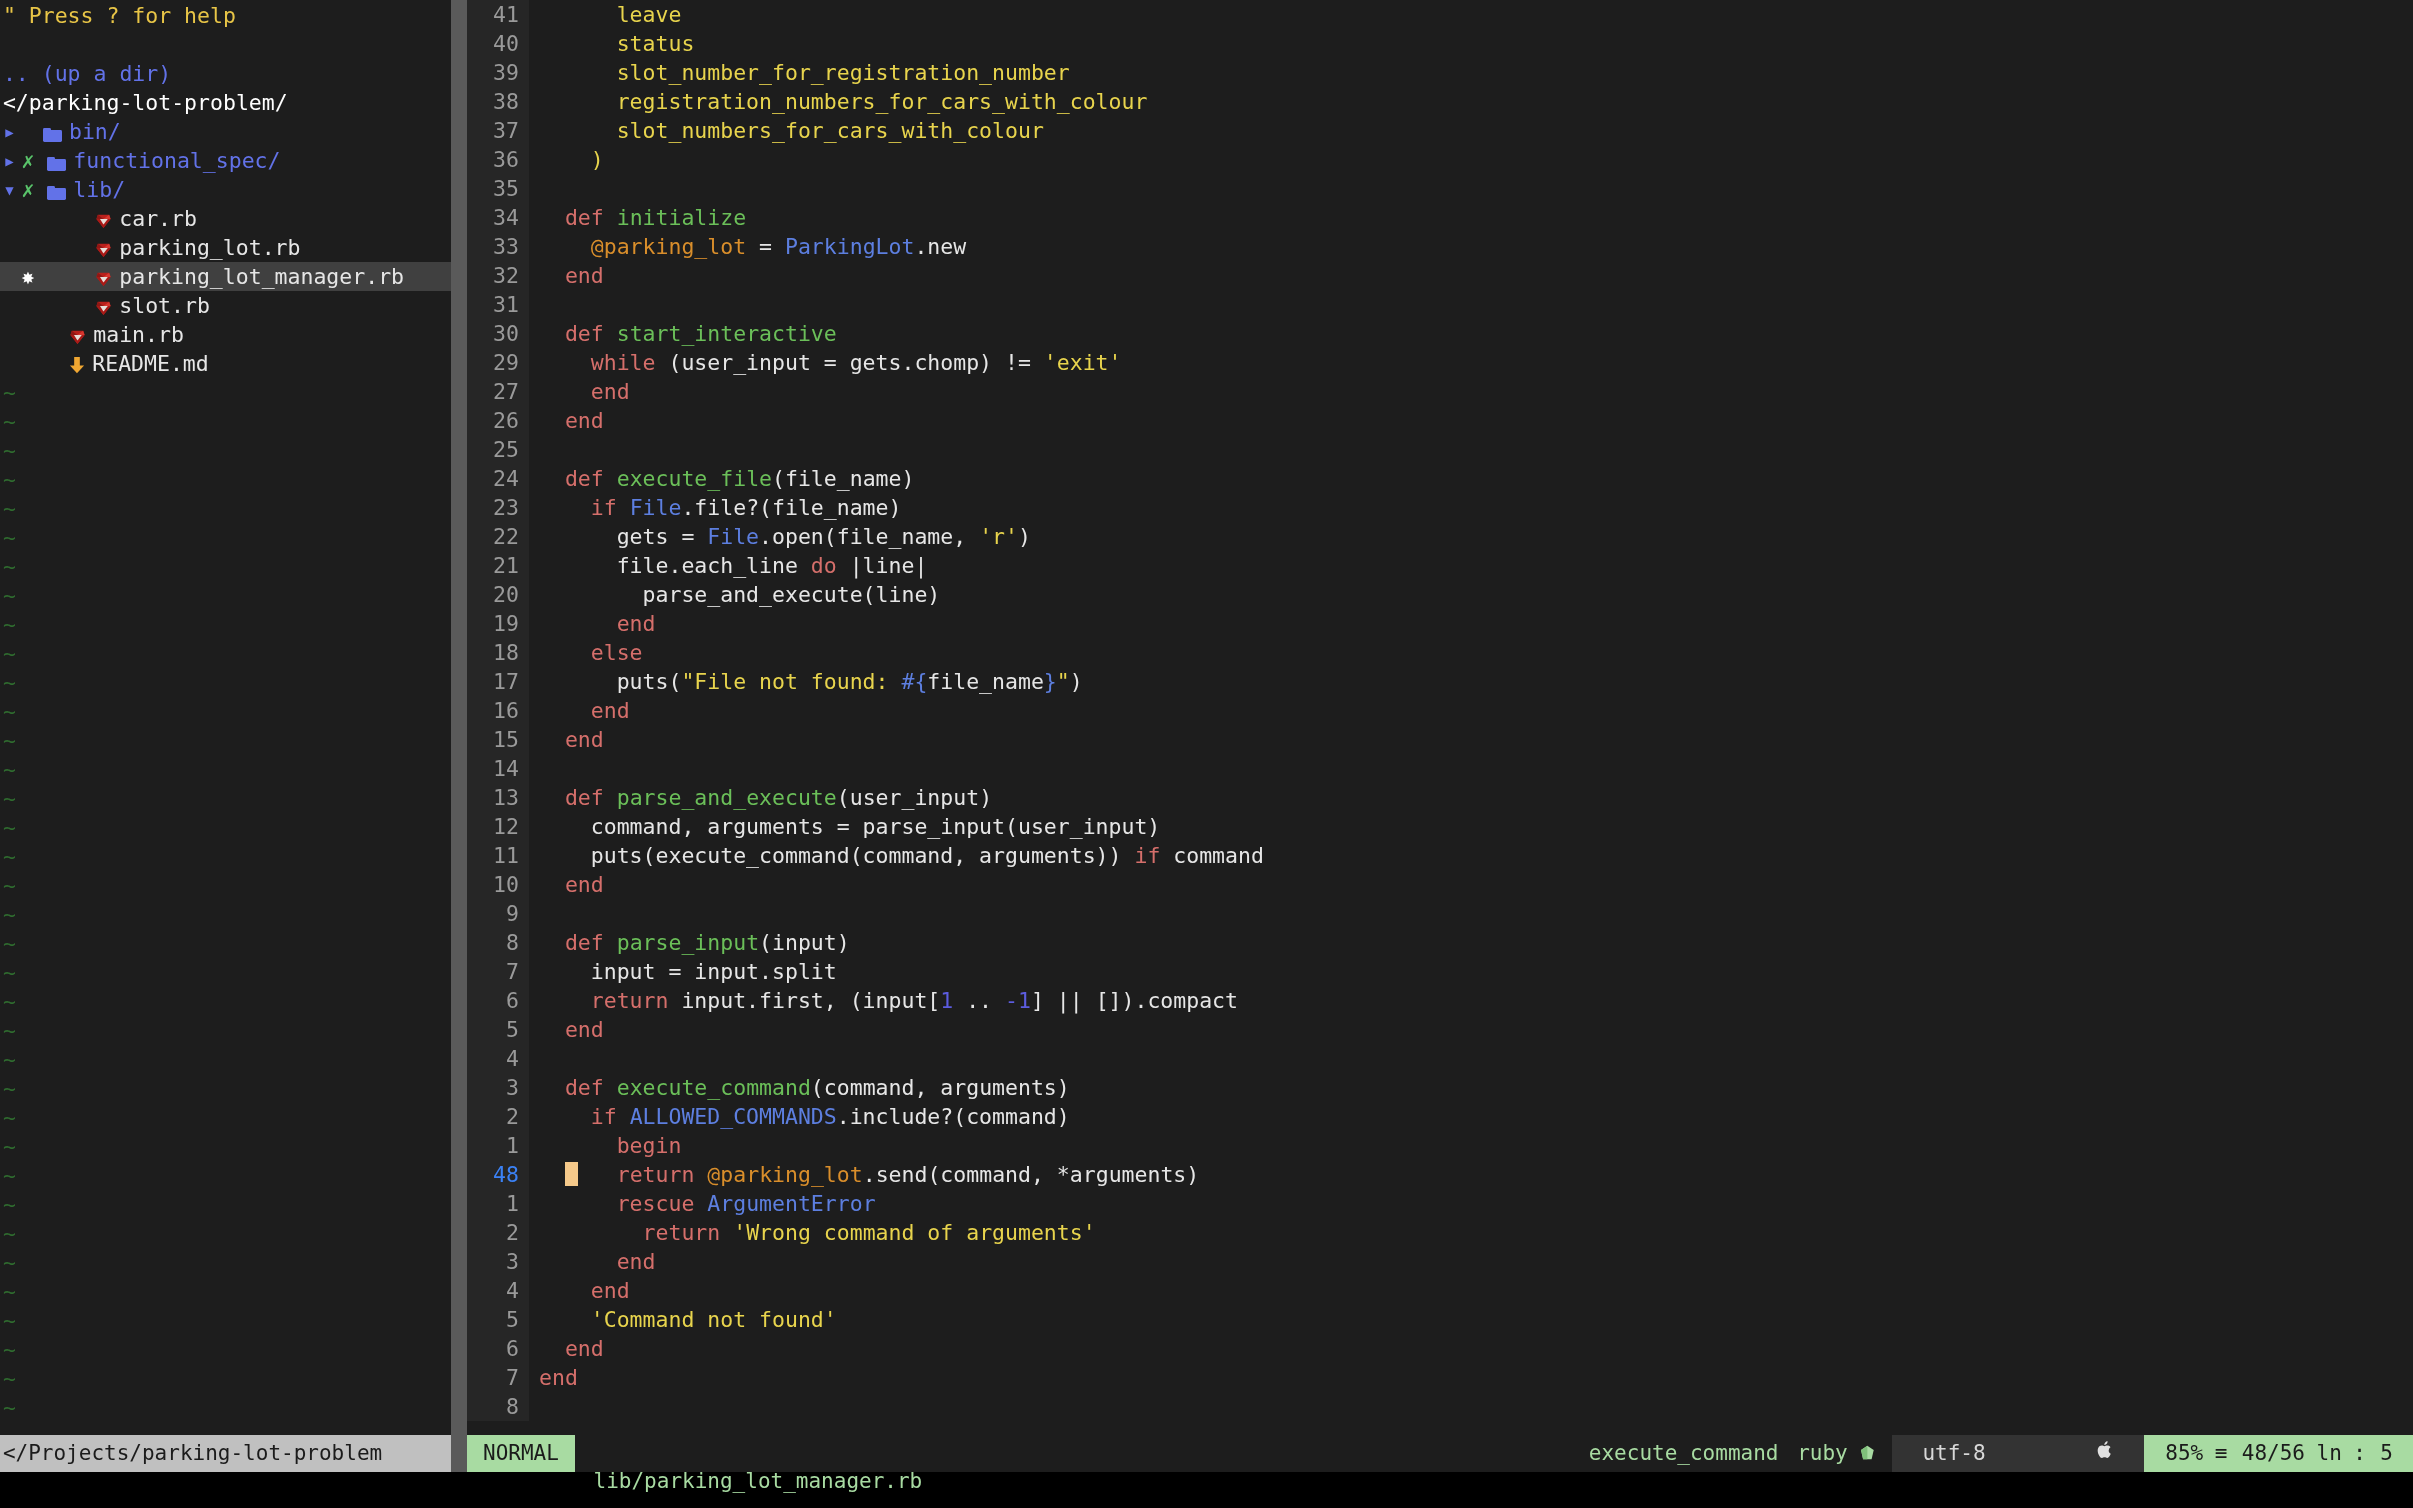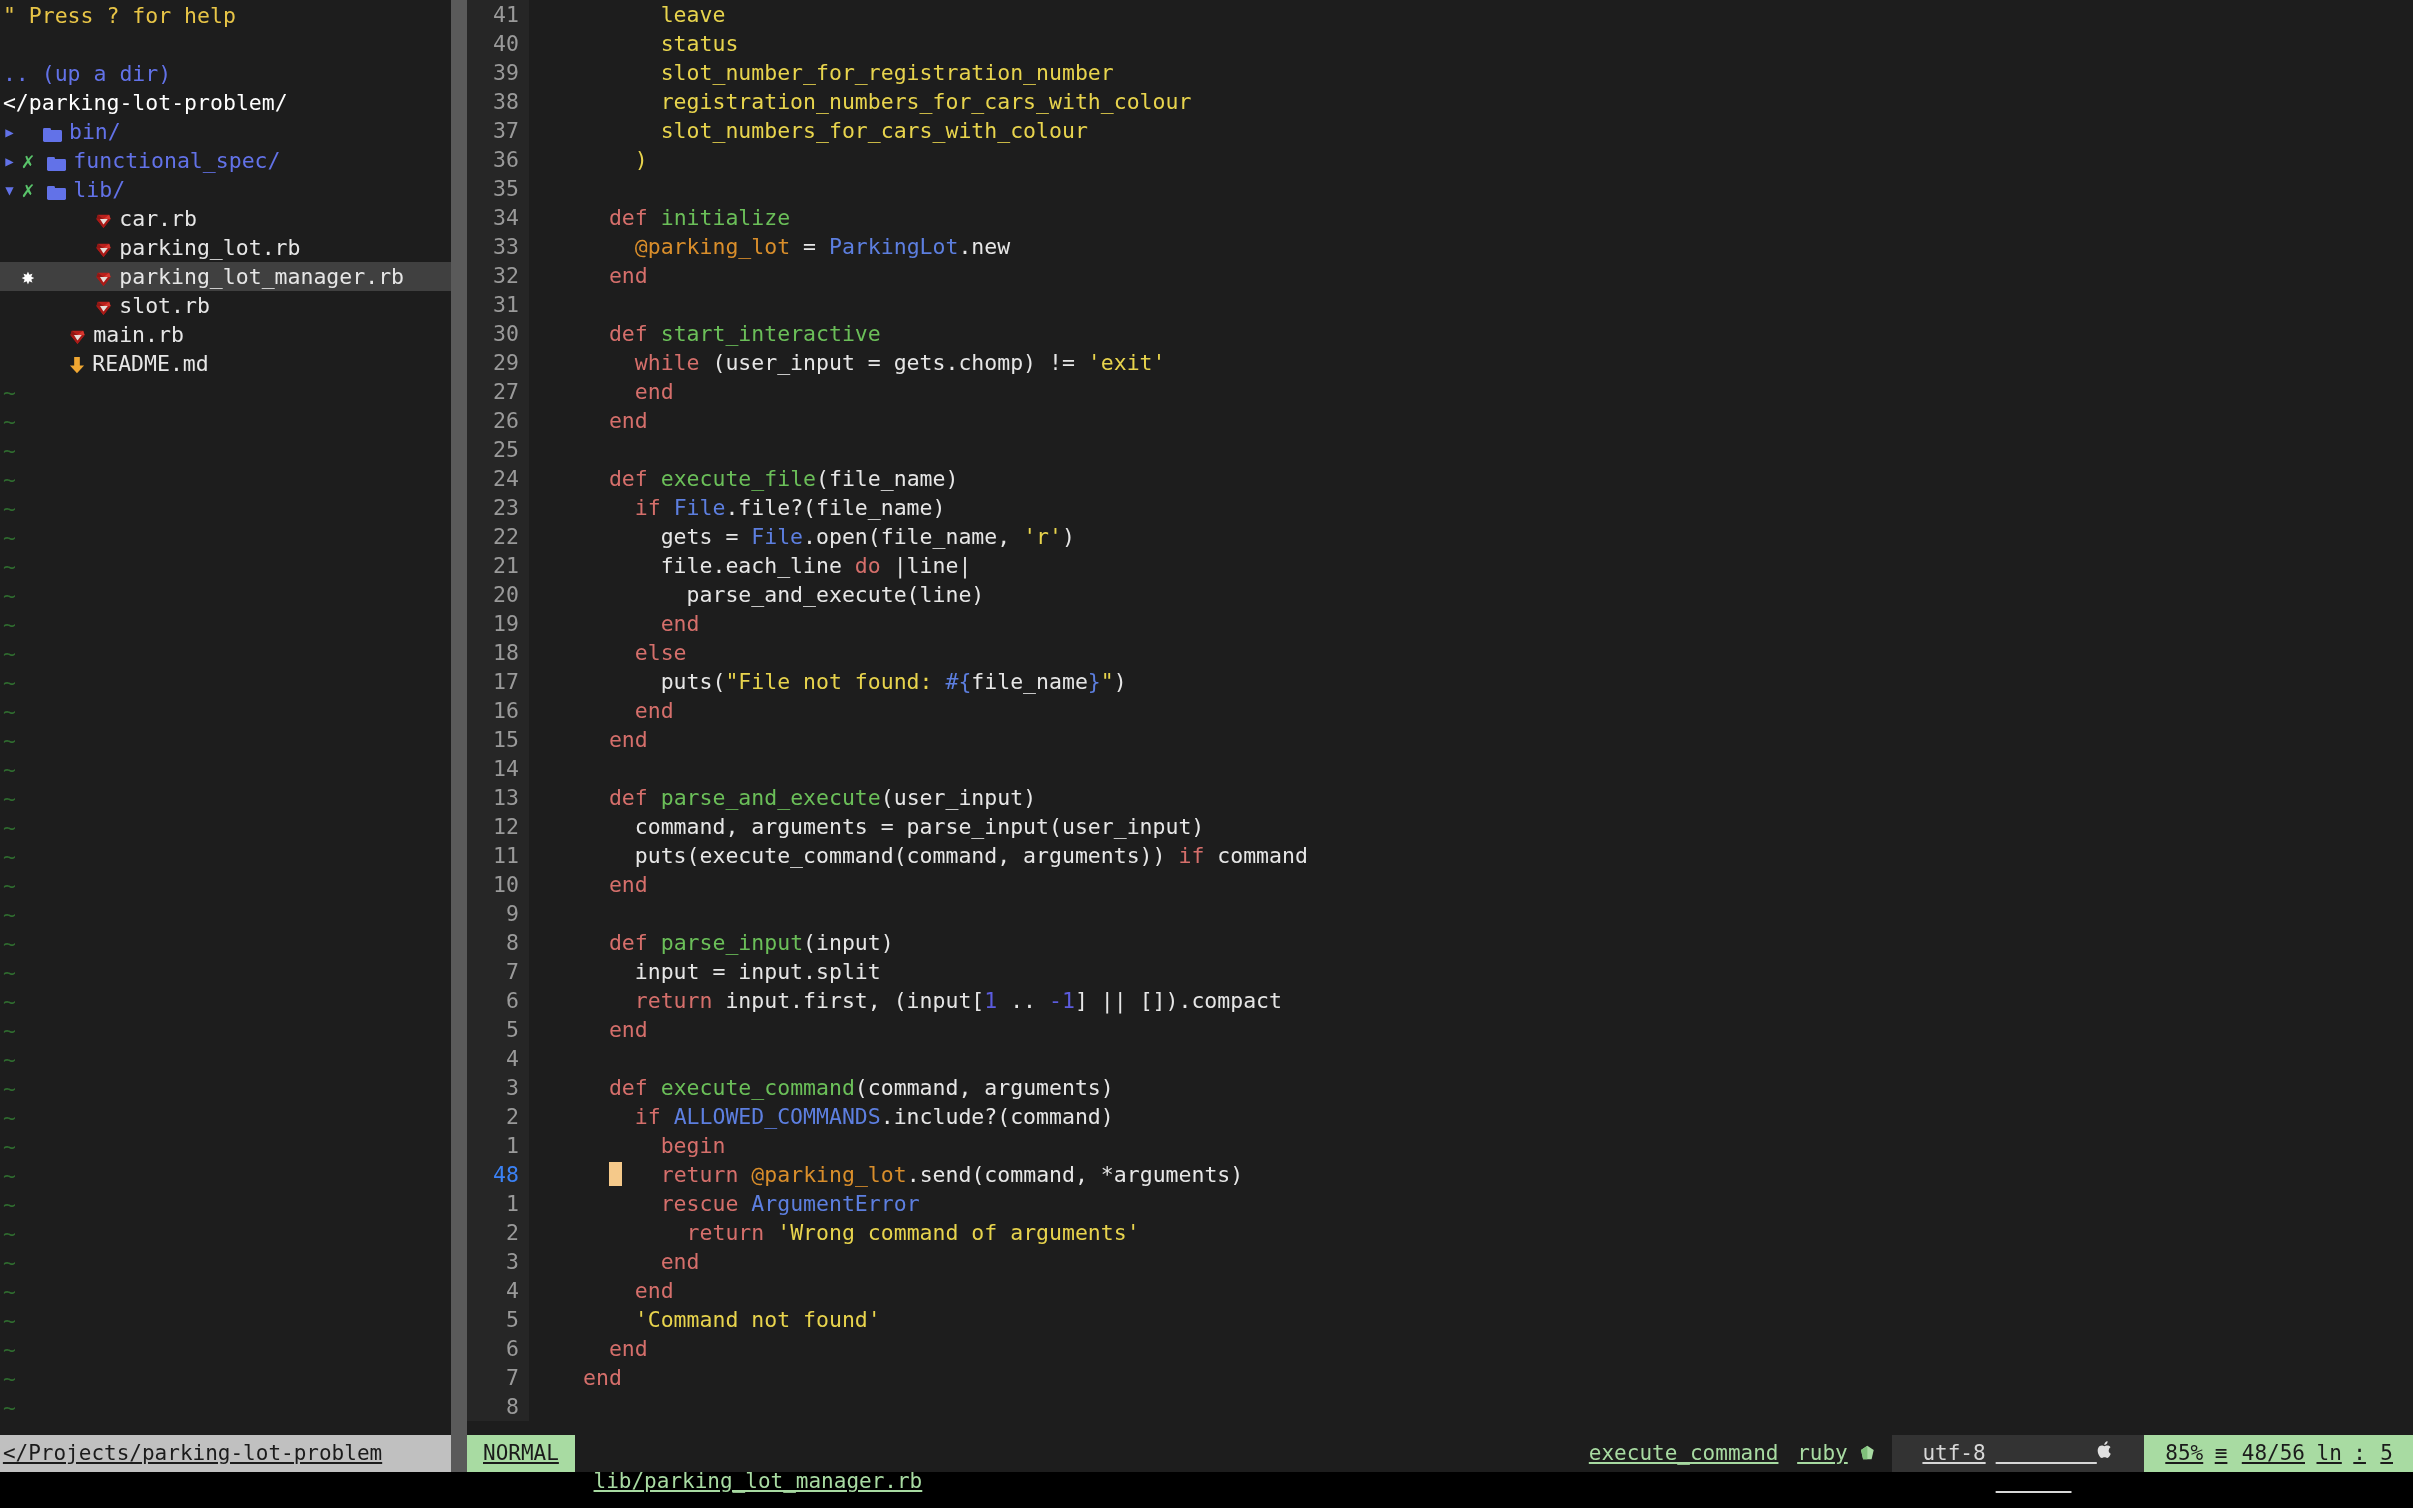--- a/index.html
+++ b/index.html
@@ -115,21 +115,20 @@
     flex: 1 1 auto;
     height: 1435px;
     background: #1d1d1d;
     overflow: hidden;
   }
   .code-row {
     display: flex;
     height: 29px;
     line-height: 29px;
     white-space: pre;
-    gap: 44px;
   }
   .gutter {
     flex: 0 0 62px;
     width: 62px;
     background: #262626;
     color: #9a9a9a;
     text-align: right;
     padding-right: 10px;
     box-sizing: border-box;
     white-space: pre;
@@ -170,21 +169,20 @@
     display: flex;
     align-items: stretch;
     font-size: 21px;
   }
   .sl-seg {
     display: flex;
     align-items: center;
     white-space: pre;
     height: 37px;
     box-sizing: border-box;
-    text-decoration: underline;
   }
   .sl-path {
     width: 451px;
     background: #c0c0c0;
     color: #1b1b1b;
     padding-left: 2.9px;
   }
   .sl-gap {
     width: 16px;
     background: #5a5a5a;

